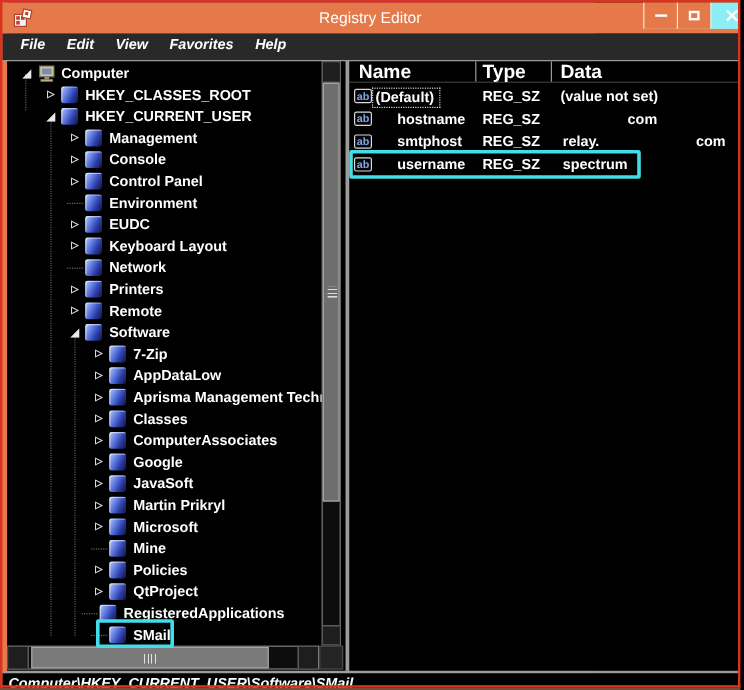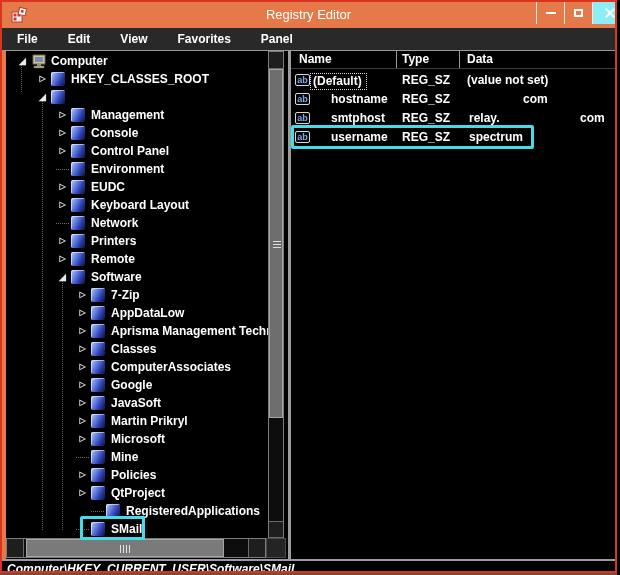--- a/index.html
+++ b/index.html
@@ -27,21 +27,21 @@
   .glyph-max { width:9px; height:8px; border:2px solid #fff; background:transparent; }
   #close-btn { width:23px; background:#8ceef4; }
   .glyph-close { position:relative; width:10px; height:10px; left:6px; }
   .glyph-close::before, .glyph-close::after { content:""; position:absolute; left:4px; top:-1px;
              width:2px; height:12px; background:#fff; }
   .glyph-close::before { transform:rotate(45deg); }
   .glyph-close::after  { transform:rotate(-45deg); }
 
   
   #menubar { left:2px; top:28px; width:613px; height:22px; background:#292929;
-             display:flex; align-items:center; padding-left:6px; gap:12px; z-index:5; }
+             display:flex; align-items:flex-start; padding-left:6px; gap:0; z-index:5;font-style:italic; }
   .menu-item { color:#fff; font-size:12px; font-weight:600; padding:2px 9px; }
 
   
   #main-top-line { left:2px; top:50px; width:613px; height:1px; background:#9a9a9a; z-index:6; }
   #divider { left:288px; top:50px; width:3px; height:509px; background:#9c9c9c; z-index:6; }
   #status-sep { left:2px; top:559px; width:613px; height:2px; background:#9c9c9c; z-index:6; }
 
   
   #left-pane { left:6px; top:51px; width:282px; height:508px; background:#000; overflow:hidden; }
   #tree { position:absolute; left:0; top:1px; width:262px; height:487px; overflow:hidden; }
@@ -78,21 +78,21 @@
              border:1px solid #a5a5a5; }
   .grip-h { position:absolute; top:5px; left:50%; margin-left:-5px; width:10px; height:8px;
      background:repeating-linear-gradient(90deg,#e2e2e2 0 1px,transparent 1px 3px); }
   #sb-corner { left:260px; top:487px; width:20px; height:20px; background:#242424;
                border:1px solid #4a4a4a; position:absolute; }
 
   
   #right-pane { left:291px; top:51px; width:324px; height:508px; background:#000; overflow:hidden; }
   #list-header { position:absolute; left:0; top:0; width:324px; height:18px;
                  border-bottom:1px solid #3c3c3c; }
-  .col-h { position:absolute; top:1px; color:#fff; font-size:12px; font-weight:700; }
+  .col-h { position:absolute; top:1px; color:#fff; font-size:16px; font-weight:700; }
   .col-sep { position:absolute; top:0; width:1px; height:17px; background:#9a9a9a; }
   .list-row { position:absolute; left:0; width:324px; height:19px; color:#fff;
               font-size:12px; font-weight:600; }
   .icon-ab { position:absolute; left:4px; top:3px; width:15px; height:12px; background:#060606;
              border:1px solid #d8d8d8; border-radius:2px; color:#7fa8e8; font-size:9px;
              font-weight:700; text-align:center; line-height:11px; }
   .cell-name { position:absolute; left:22px; top:2px;padding-left:18px; }
   .cell-name.focus { left:19px; border:1px dotted #d5d5d5; padding:0 4px 1px 2px; }
   .cell-type { position:absolute; left:111px; top:2px; }
   .seg { position:absolute; top:2px; }
@@ -138,21 +138,21 @@
           <span class="glyph-close"></span>
         </div>
       </div>
     </div>
 
     <div id="menubar" class="abs">
         <div class="menu-item">File</div>
         <div class="menu-item">Edit</div>
         <div class="menu-item">View</div>
         <div class="menu-item">Favorites</div>
-        <div class="menu-item">Panel</div>
+        <div class="menu-item">Help</div>
       </div>
 
     <div id="main-top-line" class="abs"></div>
 
     <div id="left-pane" class="abs">
       <div id="tree">
         <div class="tree-line" style="left:15px; top:10px; height:30px;"></div>
         <div class="tree-line" style="left:36px; top:46px; height:432px;"></div>
         <div class="tree-line" style="left:56px; top:226px; height:252px;"></div>
       <div class="tree-row" style="padding-left: 10px;">
@@ -166,20 +166,21 @@
             <span class="tree-label">Computer</span>
           </div>
           <div class="tree-row" style="padding-left: 30px;">
             <span class="arrow">▷</span>
             <span class="icon-key"></span>
             <span class="tree-label">HKEY_CLASSES_ROOT</span>
           </div>
           <div class="tree-row" style="padding-left: 30px;">
             <span class="arrow exp">◢</span>
             <span class="icon-key"></span>
+            <span class="tree-label">HKEY_CURRENT_USER</span>
           </div>
           <div class="tree-row" style="padding-left: 50px;">
             <span class="arrow">▷</span>
             <span class="icon-key"></span>
             <span class="tree-label">Management</span>
           </div>
           <div class="tree-row" style="padding-left: 50px;">
             <span class="arrow">▷</span>
             <span class="icon-key"></span>
             <span class="tree-label">Console</span>
@@ -277,21 +278,21 @@
           <div class="tree-row" style="padding-left: 70px;">
             <span class="arrow">▷</span>
             <span class="icon-key"></span>
             <span class="tree-label">Policies</span>
           </div>
           <div class="tree-row" style="padding-left: 70px;">
             <span class="arrow">▷</span>
             <span class="icon-key"></span>
             <span class="tree-label">QtProject</span>
           </div>
-          <div class="tree-row" style="padding-left: 85px; text-align: center;">
+          <div class="tree-row" style="padding-left: 62px; text-align: center;">
             <span class="arrow stub"></span>
             <span class="icon-key"></span>
             <span class="tree-label">RegisteredApplications</span>
           </div>
           <div class="tree-row" style="padding-left: 70px;">
             <span class="arrow stub"></span>
             <span class="icon-key"></span>
             <span class="tree-label">SMail</span>
           </div>
         </div>

